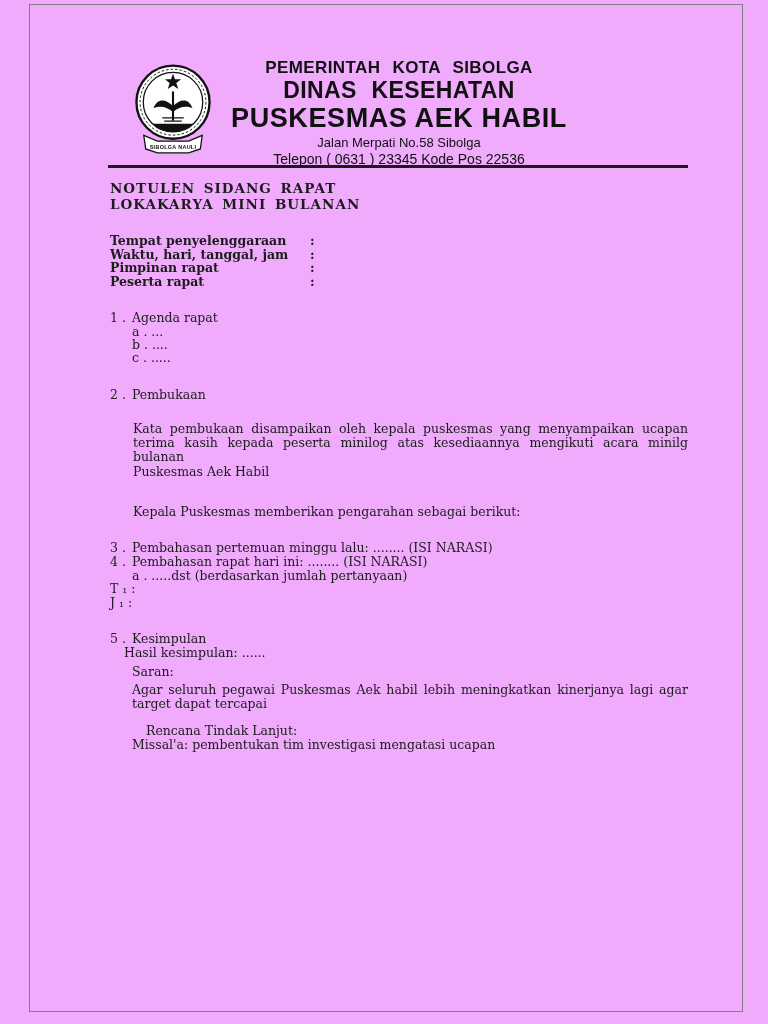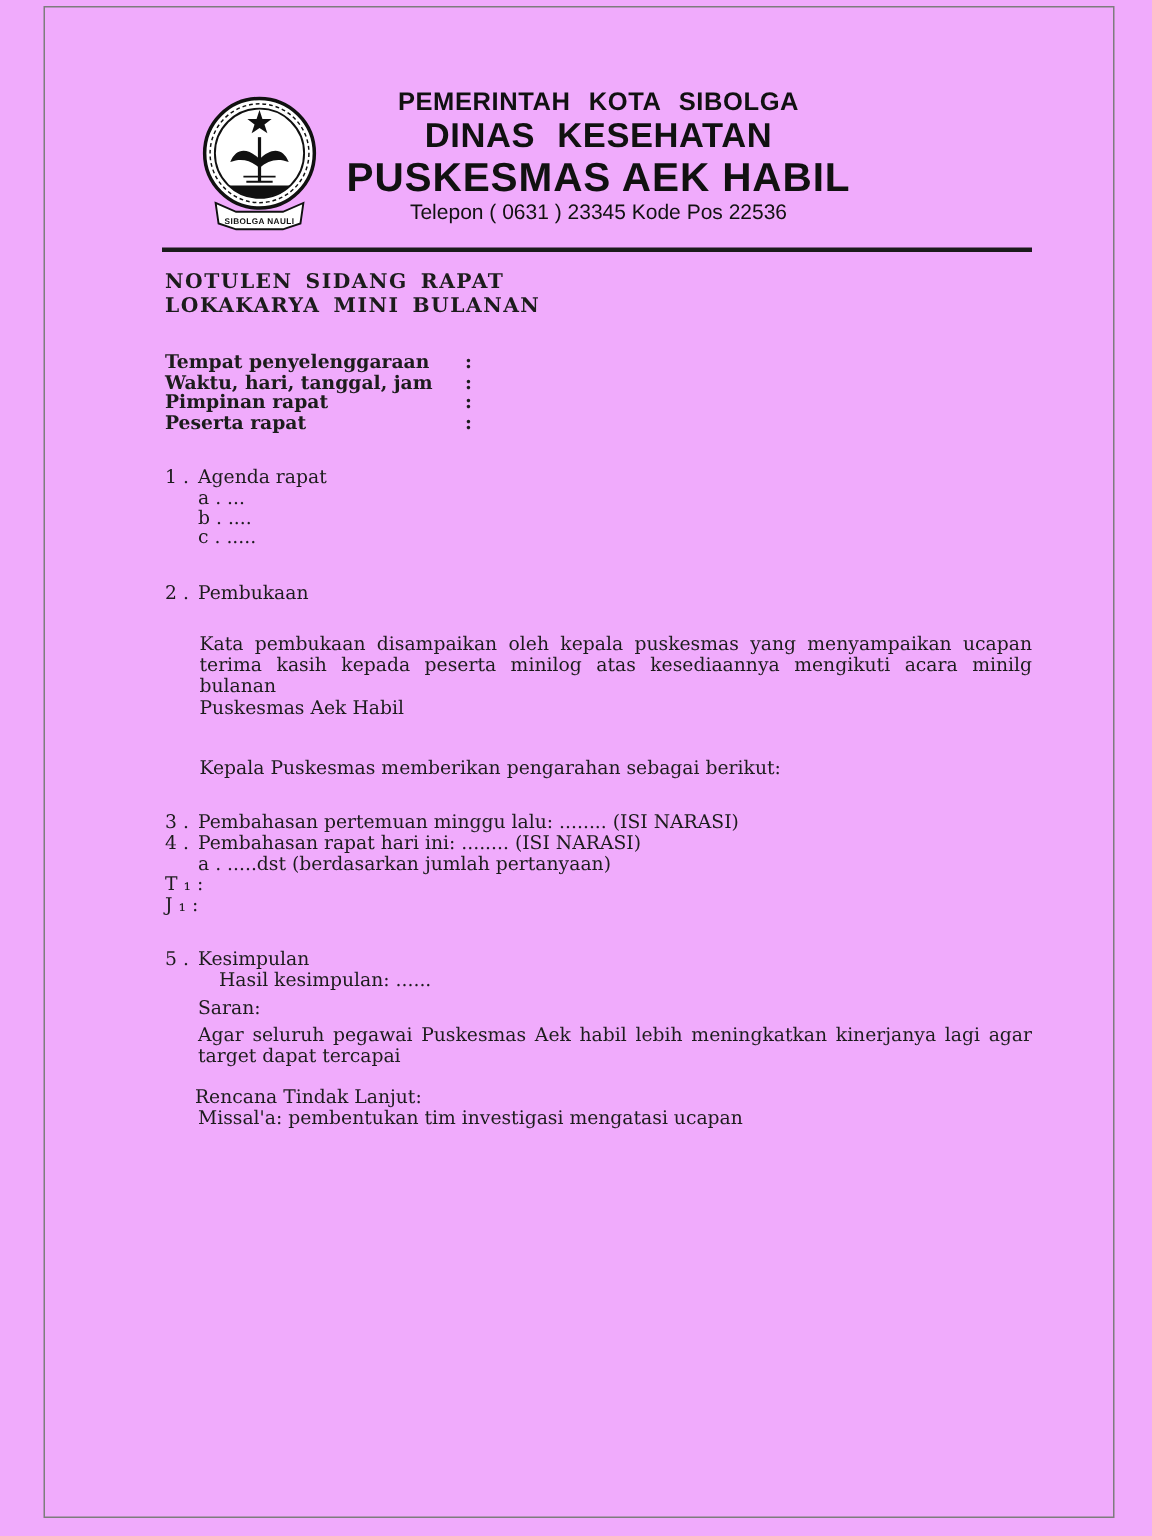--- a/index.html
+++ b/index.html
@@ -67,24 +67,24 @@
   .sub { margin-left: 22px; line-height: 13px; }
   .sec-pembukaan { margin-top: 24px; }
   .para { margin-top: 20px; margin-left: 23px; }
   .pline { text-align: justify; line-height: 14.2px; }
   .pline.stretch { text-align-last: justify; }
   .direction { margin-top: 26px; margin-left: 23px; }
   .narasi { margin-top: 5px; margin-left: 23px; }
   .sec-pembahasan { margin-top: 22px; }
   .tj { line-height: 14px; }
   .sec-kesimpulan { margin-top: 22px; }
-  .hasil { margin-left: 36px; }
+  .hasil { margin-left: 14px; }
   .saran-label { margin-top: 5px; margin-left: 22px; }
   .saran-para { margin-top: 4px; margin-left: 22px; }
-  .rtl-label { margin-top: 13px; margin-left: 20px; }
+  .rtl-label { margin-top: 13px; margin-left: 36px; }
   .rtl-line { margin-left: 22px; }
 </style>
 </head>
 <body>
 
 <div class="page">
   <div class="frame"></div>
 
   <svg class="logo" viewBox="0 0 80 102" xmlns="http://www.w3.org/2000/svg">
     <circle cx="40" cy="44" r="37.5" fill="#ffffff" stroke="#111111" stroke-width="2.4"></circle>
@@ -97,20 +97,21 @@
     <path d="M40,48 C48,40 56,40 60,50 C52,47 46,49 40,54 Z" fill="#111111"></path>
     <path d="M29,60 L51,60 M31,63.5 L49,63.5" stroke="#111111" stroke-width="1.3" fill="none"></path>
     <path d="M10,78 L24,84 L56,84 L70,78 L68,92 L56,96 L24,96 L12,92 Z" fill="#ffffff" stroke="#111111" stroke-width="1.3"></path>
     <text x="40" y="92.5" text-anchor="middle" font-size="5.6" font-weight="bold" font-family="Liberation Sans, sans-serif" fill="#111111" letter-spacing="0.3">SIBOLGA NAULI</text>
   </svg>
 
   <div class="letterhead">
     <div class="lh-gov">PEMERINTAH KOTA SIBOLGA</div>
     <div class="lh-dept">DINAS KESEHATAN</div>
     <div class="lh-office">PUSKESMAS AEK HABIL</div>
+    <div class="lh-addr">Jalan Merpati No.58 Sibolga</div>
     <div class="lh-phone">Telepon ( 0631 ) 23345 Kode Pos 22536</div>
   </div>
   <div class="rule"></div>
 
   <div class="content">
 
     <div class="doc-title">
       <div>NOTULEN SIDANG RAPAT</div>
       <div>LOKAKARYA MINI BULANAN</div>
     </div>

